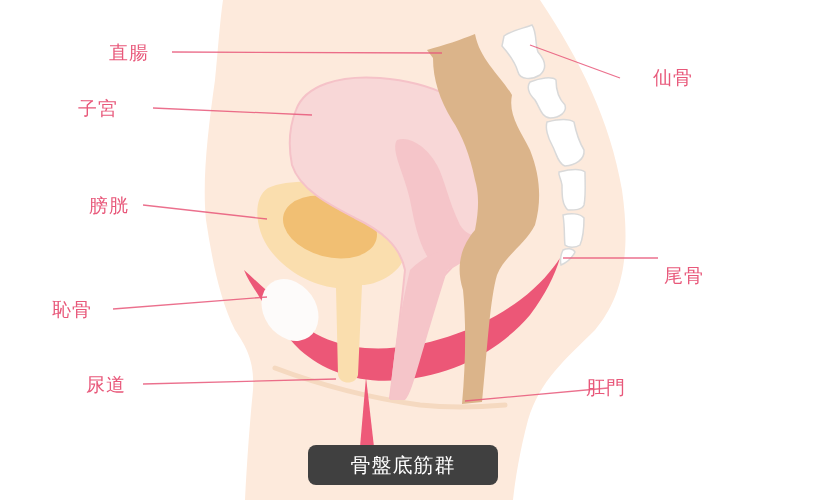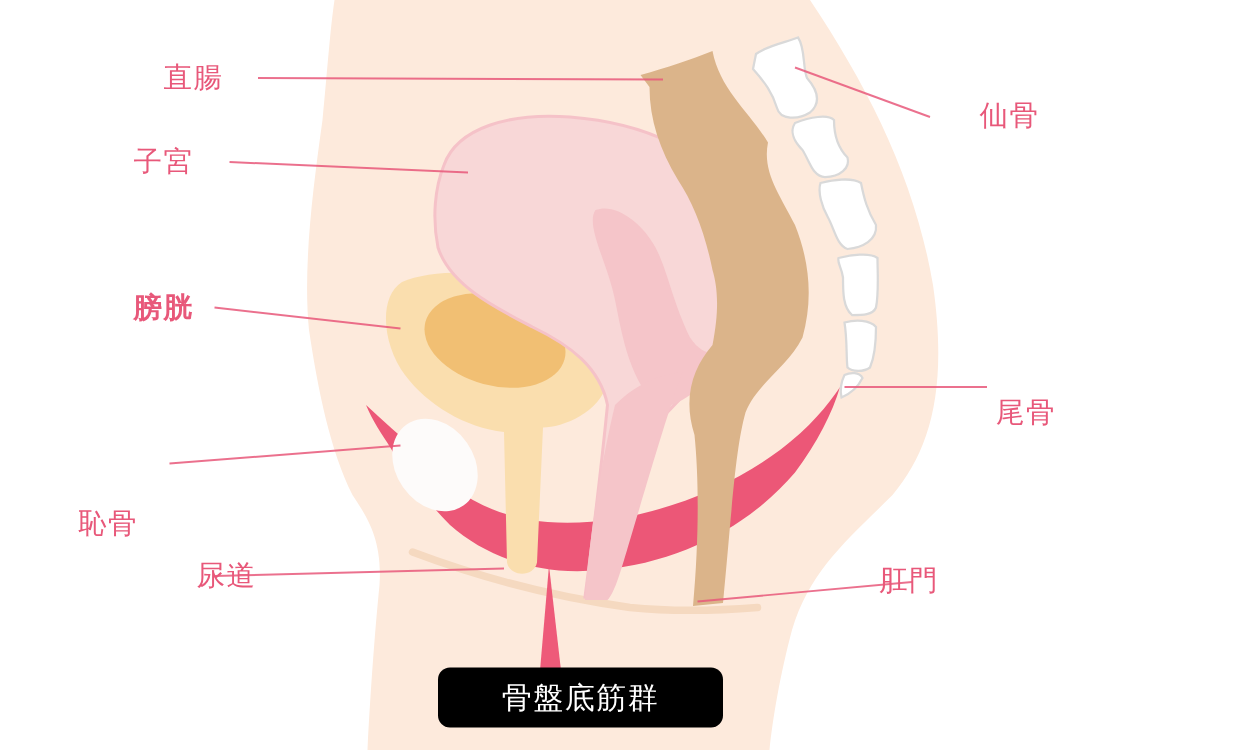--- a/index.html
+++ b/index.html
@@ -1,22 +1,22 @@
 <!DOCTYPE html>
 <html><head>
   <meta charset="utf-8">
   <style>
     html, body { margin: 0; padding: 0; background: #ffffff; }
     body { width: 823px; height: 500px; position: relative; overflow: hidden;
            font-family: "DejaVu Sans", "Liberation Sans", sans-serif; }
     #stage { position: absolute; left: 0; top: 0; width: 823px; height: 500px; border-radius: 19px; }
     .label { position: absolute; color: #e8587a; font-size: 19px; line-height: 1;
              letter-spacing: 1px; white-space: nowrap; }
-    .callout { position: absolute; left: 292px; top: 445px; width: 190px; height: 40px;
-               background: #000000; border-radius: 8px; color: #ffffff; font-size: 20px;
+    .callout { position: absolute; left: 308px; top: 445px; width: 190px; height: 40px;
+               background: #404040; border-radius: 8px; color: #ffffff; font-size: 20px;
                display: flex; align-items: center; justify-content: center; letter-spacing: 1px; }
   </style>
 </head>
 <body>
 
 <div id="stage">
   <svg width="823" height="500" viewBox="0 0 823 500" xmlns="http://www.w3.org/2000/svg">
 
     <path d="M223,0 L540,0 C580,60 610,120 622,190 C632,260 620,300 595,330 C565,360 540,380 528,420 C520,450 515,480 513,500
          L245,500 C247,460 250,420 253,390 C255,360 245,345 235,330 C220,300 212,260 206,220 C202,180 208,130 215,80 C218,50 220,20 223,0 Z" fill="#fdeadc"></path>
@@ -59,22 +59,22 @@
       <line x1="620" y1="78" x2="530" y2="45"></line>
       <line x1="658" y1="258" x2="563" y2="258"></line>
       <line x1="608" y1="388" x2="465" y2="401"></line>
     </g>
 
     <path d="M366,377 L360,447 L374,447 Z" fill="#ee5a79"></path>
   </svg>
 
   
   <div class="label" style="left:109px; top:43px;">直腸</div>
-  <div class="label" style="left:89px; top:99px;text-align:center;">子宮</div>
-  <div class="label" style="left:89px; top:196px;font-weight:bold;">膀胱</div>
-  <div class="label" style="left:52px; top:300px;margin-top:40px;">恥骨</div>
-  <div class="label" style="left:86px; top:375px;margin-left:45px;">尿道</div>
+  <div class="label" style="left:78px; top:99px;text-align:center;">子宮</div>
+  <div class="label" style="left:89px; top:196px;">膀胱</div>
+  <div class="label" style="left:52px; top:300px;">恥骨</div>
+  <div class="label" style="left:86px; top:375px;">尿道</div>
   <div class="label" style="left:626px; top:68px;margin-left:27px;">仙骨</div>
   <div class="label" style="left:664px; top:250px;margin-top:16px;">尾骨</div>
   <div class="label" style="left:586px; top:378px;">肛門</div>
 
   <div class="callout">骨盤底筋群</div>
 </div>
 
 </body></html>

